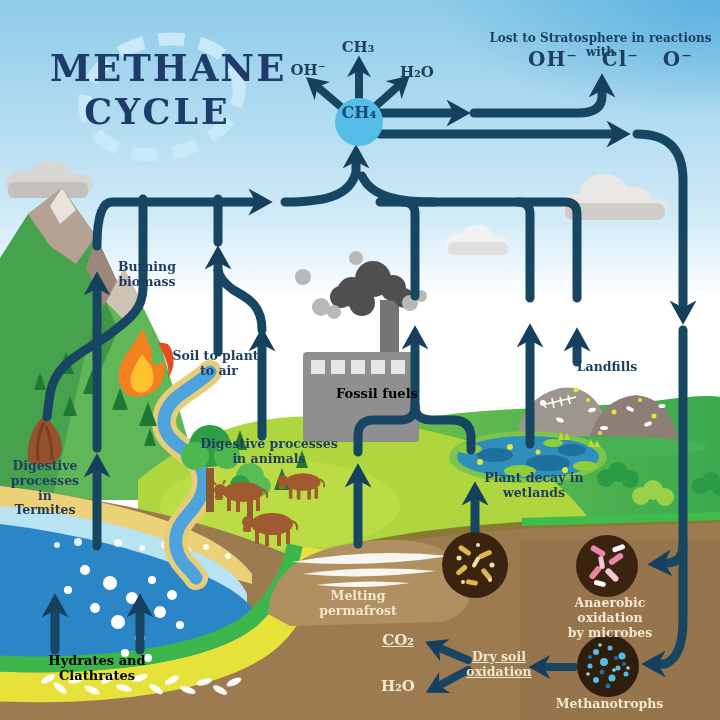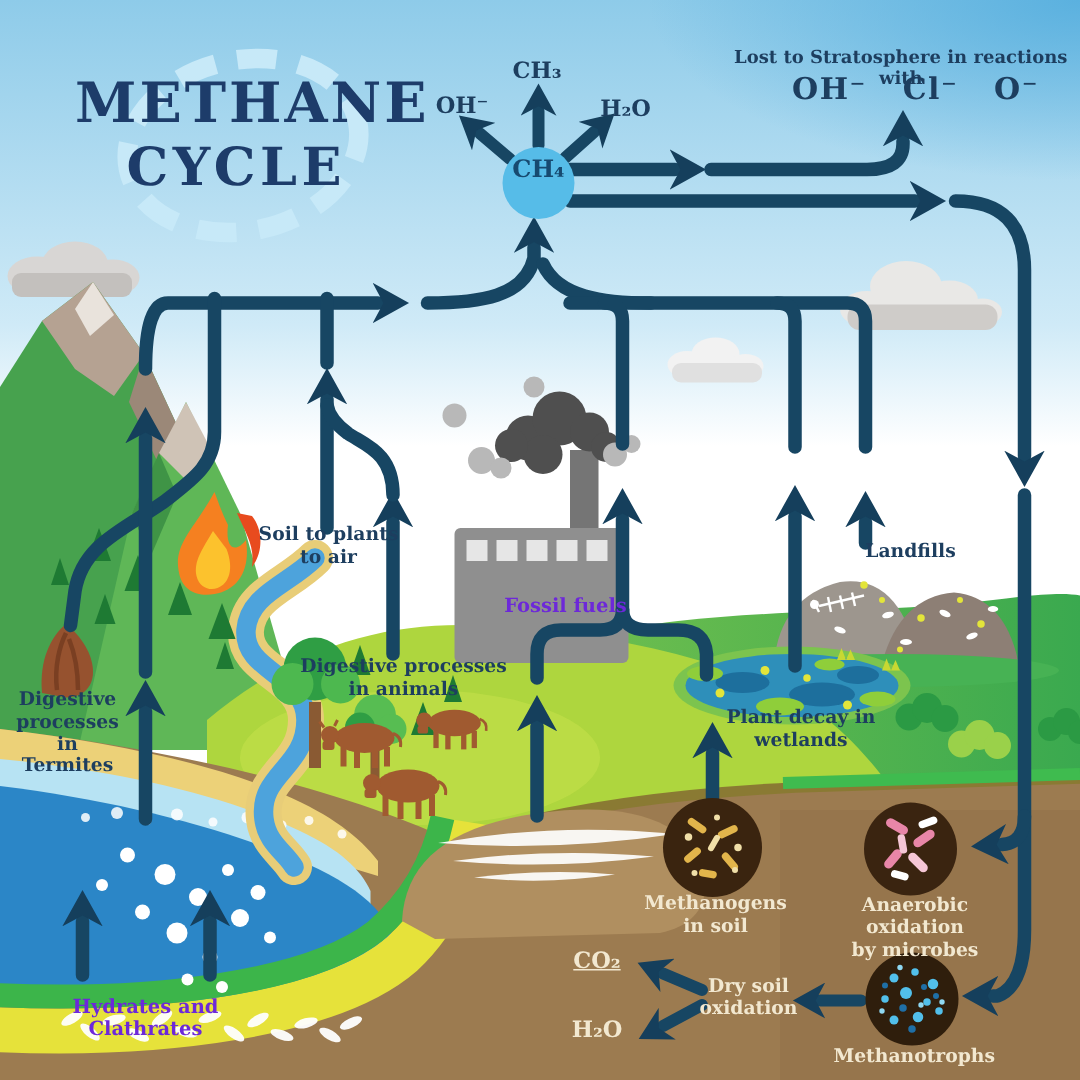--- a/index.html
+++ b/index.html
@@ -2,21 +2,21 @@
 <html><head>
 <meta charset="utf-8">
 <style>
   html,body{margin:0;padding:0;background:#fff;}
   #stage{position:relative;width:720px;height:720px;overflow:hidden;
          font-family:"DejaVu Serif","Liberation Serif",serif;}
   #scene{position:absolute;left:0;top:0;}
   .lbl{position:absolute;white-space:pre-line;text-align:center;font-weight:bold;
        color:#1d3e5f;font-size:12.5px;line-height:1.18;}
   .lbl.cream{color:#f2e8d0;}
-  .lbl.white{color:#6d28d9;margin-top:11px;}
+  .lbl.white{color:#000000;}
   .lbl.big{font-size:15px;}
   .title{position:absolute;left:50px;top:50px;width:215px;text-align:center;
          color:#1d3c6a;font-weight:bold;line-height:1.0;}
   .title .l1{font-size:37px;letter-spacing:2px;}
   .title .l2{font-size:35px;letter-spacing:3px;margin-top:7px;}
   .chem{font-size:15px;margin-top:10px;}
   .node-lbl{color:#174a70;font-size:16px;}
   .strat-note{font-size:12px;}
   .strat-species{font-size:20px;letter-spacing:1px;}
 </style>
@@ -444,36 +444,37 @@
 </div>
 
 <div class="lbl chem" style="left:283px;top:52px;width:50px;text-align:center;">OH⁻</div>
 <div class="lbl chem" style="left:333px;top:29px;width:50px;">CH₃</div>
 <div class="lbl chem" style="left:391px;top:54px;width:52px;">H₂O</div>
 <div class="lbl node-lbl" style="left:333px;top:104px;width:52px;">CH₄</div>
 
 <div class="lbl strat-note" style="left:488px;top:31px;width:225px;">Lost to Stratosphere in reactions with</div>
 <div class="lbl strat-species" style="left:528px;top:48px;width:145px;">OH⁻&nbsp;&nbsp;&nbsp;Cl⁻&nbsp;&nbsp;&nbsp;O⁻</div>
 
+<div class="lbl" style="left:98px;top:260px;width:98px;">Burning
+biomass</div>
 <div class="lbl" style="left:198px;top:437px;width:142px;">Digestive processes
 in animals</div>
 <div class="lbl" style="left:168px;top:349px;width:102px;">Soil to plants
 to air</div>
 <div class="lbl" style="left:2px;top:459px;width:86px;">Digestive
 processes in
 Termites</div>
 <div class="lbl white" style="left:332px;top:386px;width:90px;font-size:13px;">Fossil fuels</div>
 <div class="lbl" style="left:568px;top:360px;width:78px;">Landfills</div>
 <div class="lbl" style="left:480px;top:471px;width:108px;">Plant decay in
 wetlands</div>
 <div class="lbl white" style="left:22px;top:653px;width:150px;font-size:13px;">Hydrates and Clathrates</div>
-<div class="lbl cream" style="left:428px;top:595px;width:98px;">Methanogens
-in soil</div>
+<div class="lbl cream" style="left:293px;top:589px;width:130px;">Melting permafrost</div>
 
 <div class="lbl cream" style="left:543px;top:596px;width:134px;">Anaerobic oxidation
 by microbes</div>
 <div class="lbl cream" style="left:552px;top:697px;width:115px;">Methanotrophs</div>
-<div class="lbl cream" style="left:460px;top:650px;width:78px;">Dry soil
+<div class="lbl cream" style="left:460px;top:650px;width:78px;text-decoration:underline;">Dry soil
 oxidation</div>
 <div class="lbl cream big" style="left:372px;top:632px;width:52px;text-decoration:underline;">CO₂</div>
 <div class="lbl cream big" style="left:372px;top:678px;width:52px;">H₂O</div>
 
 </div>
 
 </body></html>

